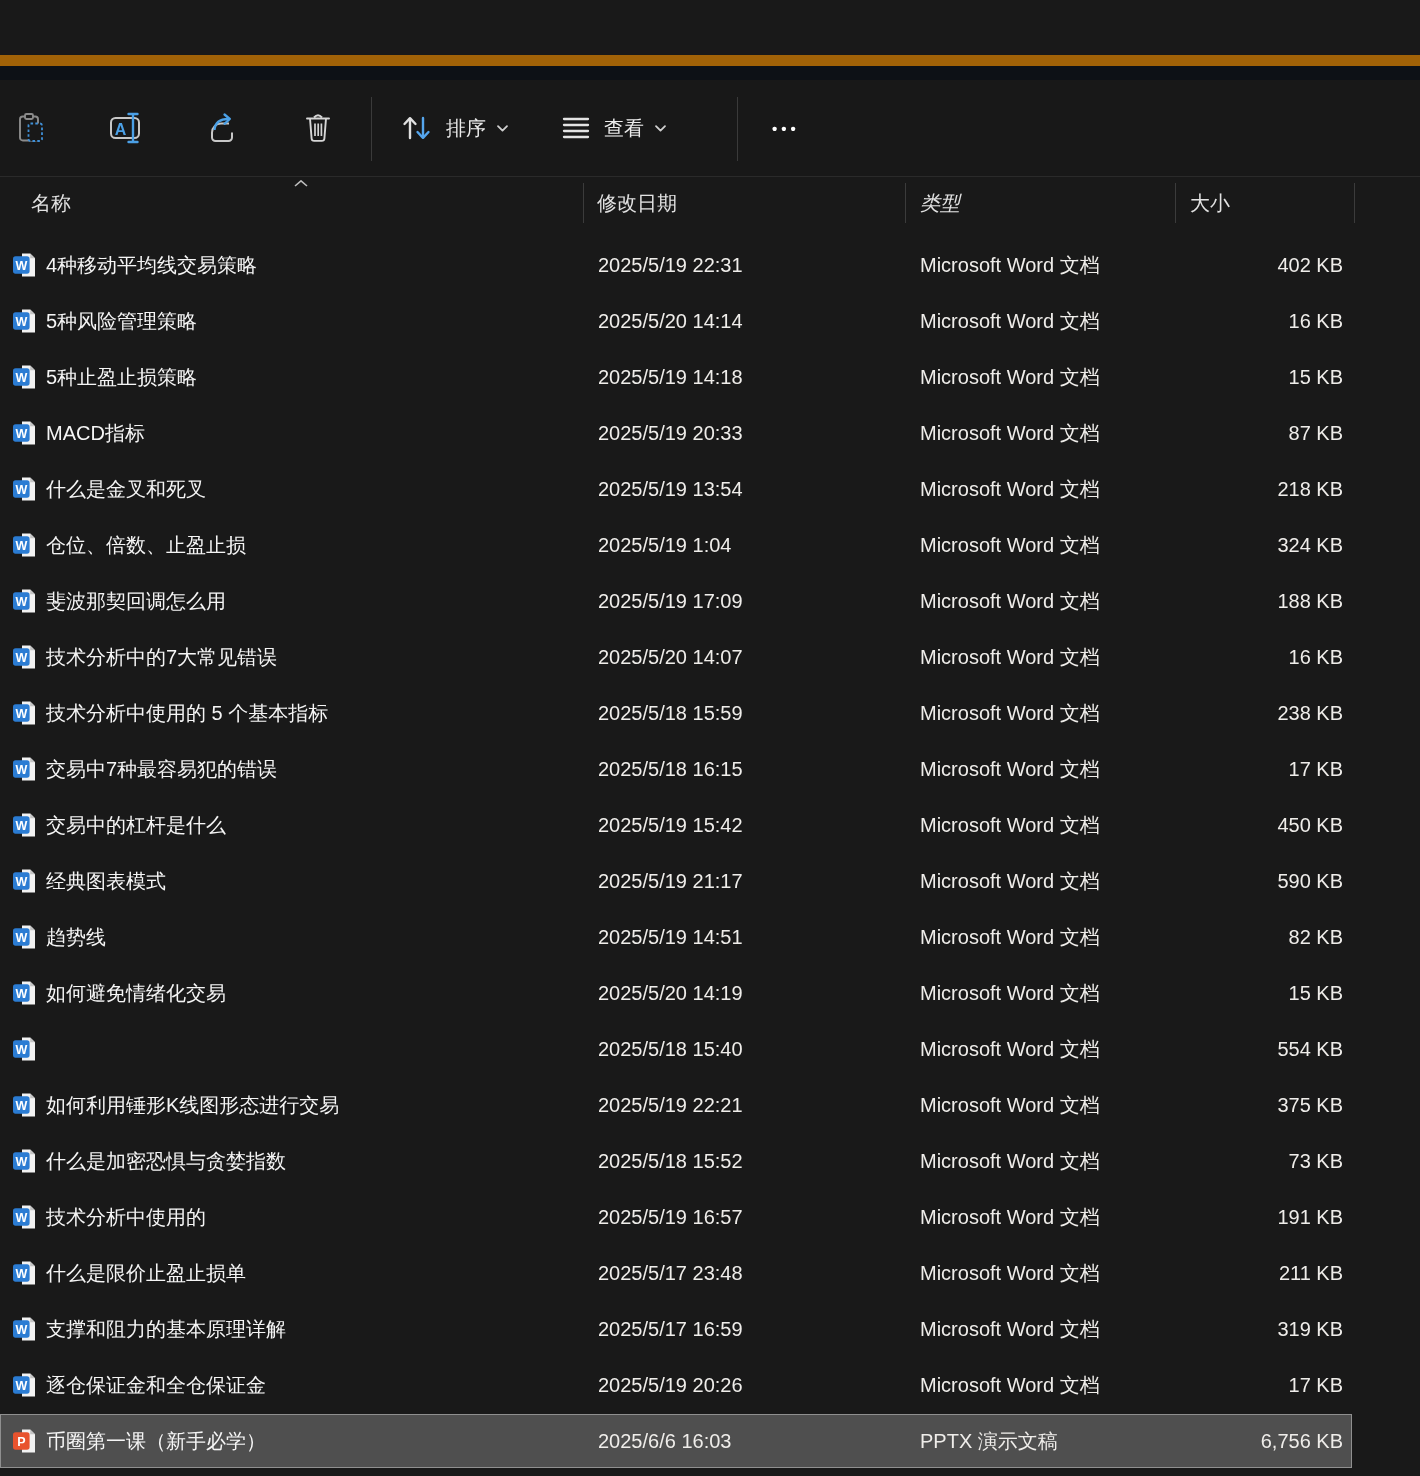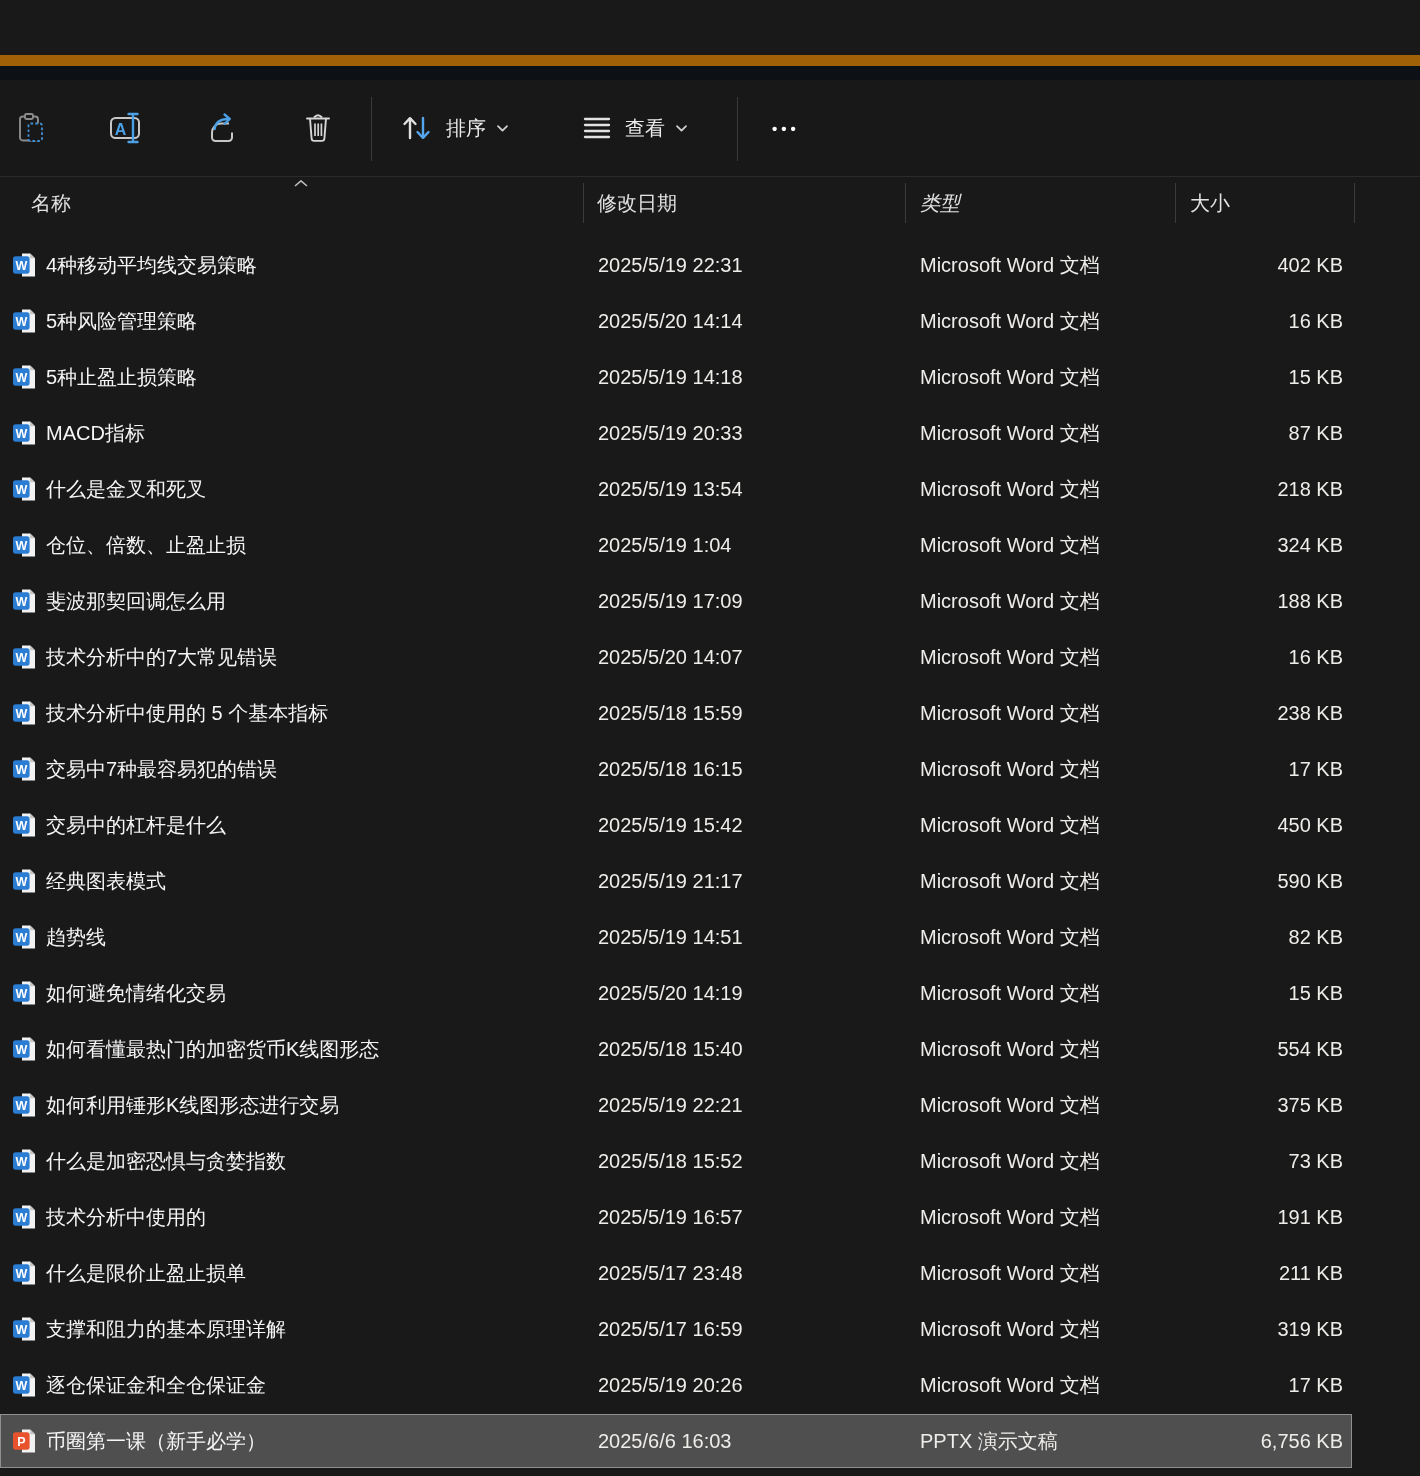--- a/index.html
+++ b/index.html
@@ -128,21 +128,21 @@
       </svg>
     </span>
     <span class="drop-label">排序</span>
     <span>
       <svg width="13" height="9" viewBox="0 0 13 9">
         <polyline points="2,2.2 6.5,6.6 11,2.2" fill="none" stroke="#cfcfcf" stroke-width="1.8" stroke-linecap="round" stroke-linejoin="round"></polyline>
       </svg>
     </span>
   </div>
 
-  <div class="tool-btn" style="left:573px; padding:0 8px;justify-content:flex-end;">
+  <div class="tool-btn" style="left:552px; padding:0 8px;justify-content:flex-end;">
     <span>
       <svg width="32" height="28" viewBox="0 0 32 28">
         <line x1="4" y1="5" x2="28" y2="5" stroke="#e3e3e3" stroke-width="2.3" stroke-linecap="round"></line>
         <line x1="4" y1="11" x2="28" y2="11" stroke="#e3e3e3" stroke-width="2.3" stroke-linecap="round"></line>
         <line x1="4" y1="17" x2="28" y2="17" stroke="#e3e3e3" stroke-width="2.3" stroke-linecap="round"></line>
         <line x1="4" y1="23" x2="28" y2="23" stroke="#e3e3e3" stroke-width="2.3" stroke-linecap="round"></line>
       </svg>
     </span>
     <span class="drop-label">查看</span>
     <span>
@@ -403,21 +403,20 @@
   <div class="row">
 
     <span class="file-icon">
   <svg width="26" height="26" viewBox="0 0 26 26">
     <path d="M10 1.5 h8.2 L23 6.3 V24.5 H10 z" fill="#f2f2f2"></path>
     <path d="M18.2 1.5 L23 6.3 h-4.8 z" fill="#c4c4c4"></path>
     <rect x="1" y="4.3" width="16.6" height="17.4" rx="2.6" fill="#2b7cd3"></rect>
     <text x="9.3" y="17.6" text-anchor="middle" font-size="12.5" font-weight="700" fill="#ffffff" font-family="Liberation Sans, sans-serif">W</text>
   </svg>
       </span>
-    <span class="cell name">如何看懂最热门的加密货币K线图形态</span>
     <span class="cell date">2025/5/18 15:40</span>
     <span class="cell type">Microsoft Word 文档</span>
     <span class="cell size">554 KB</span>
   </div>
 
   <div class="row">
 
     <span class="file-icon">
   <svg width="26" height="26" viewBox="0 0 26 26">
     <path d="M10 1.5 h8.2 L23 6.3 V24.5 H10 z" fill="#f2f2f2"></path>

